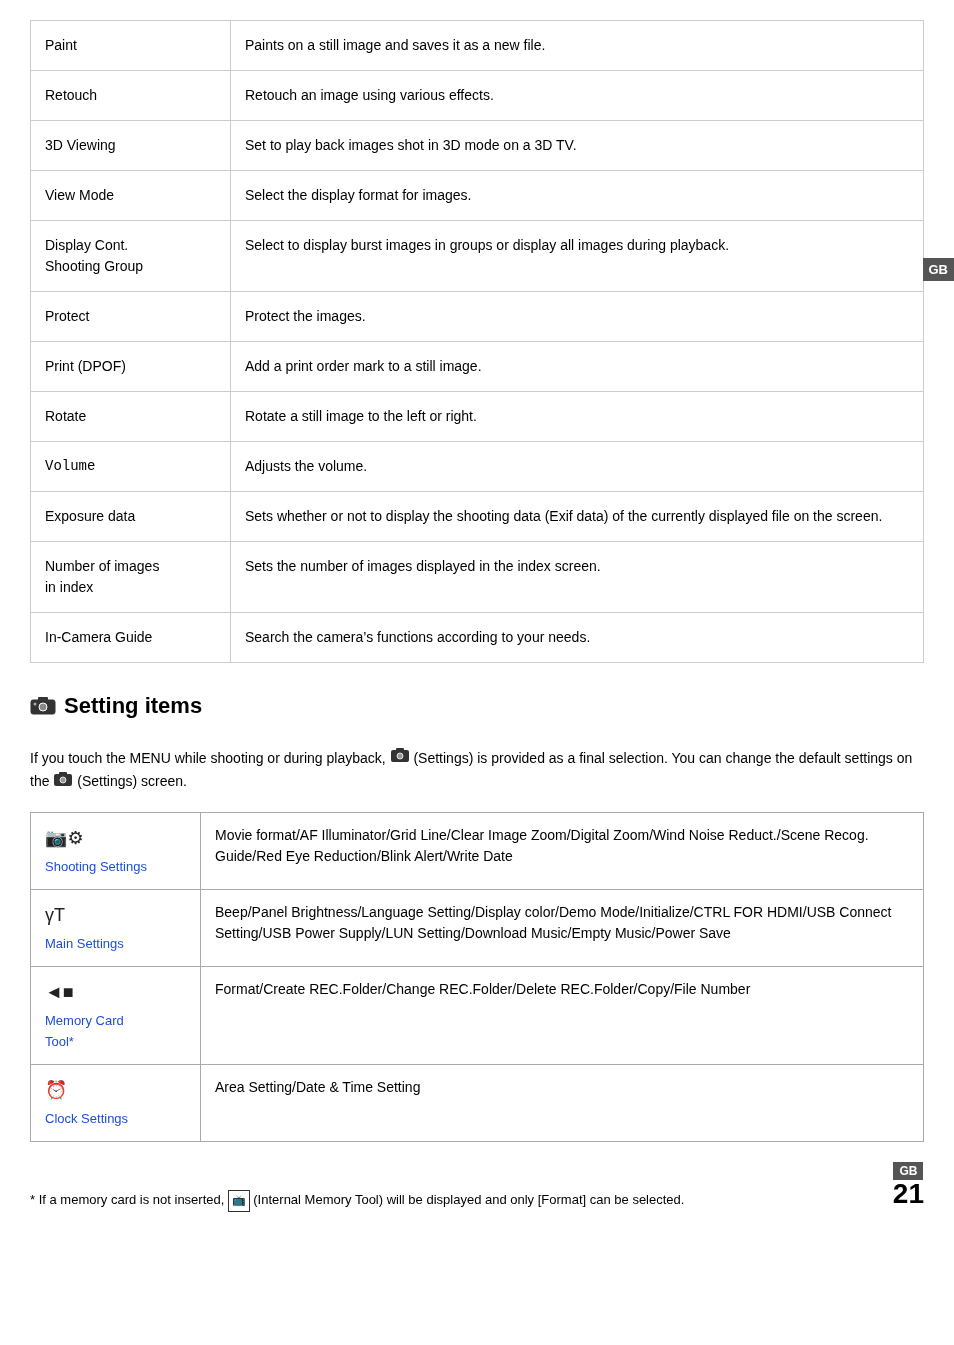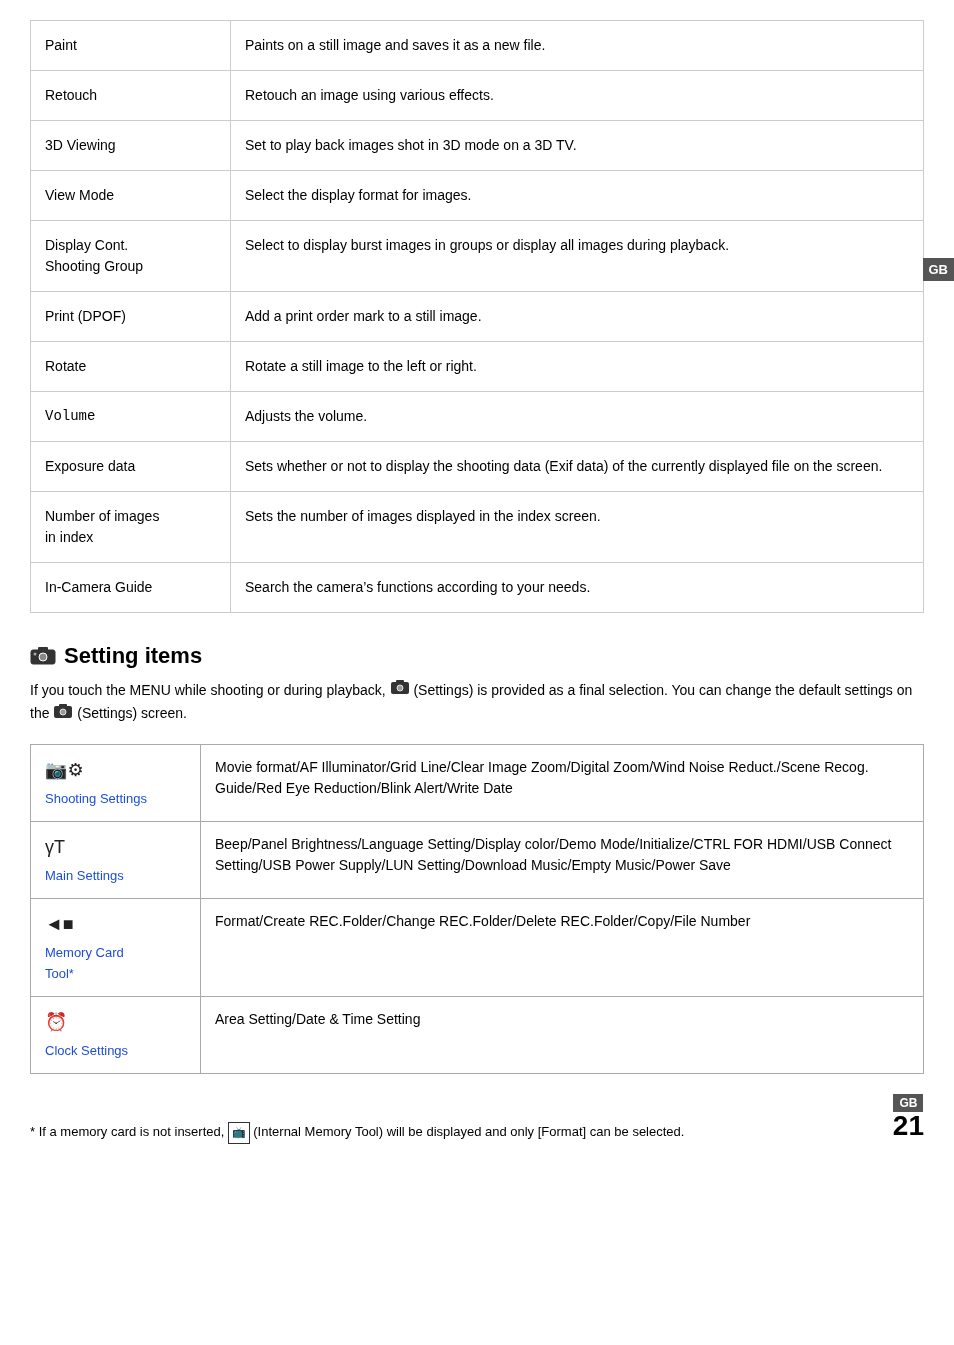--- a/index.html
+++ b/index.html
@@ -48,21 +48,21 @@
       writing-mode: horizontal-tb;
     }
 
     
     .section-heading {
       display: flex;
       align-items: center;
       gap: 8px;
       font-size: 22px;
       font-weight: bold;
-      margin-bottom: 10px;
+      margin-bottom: 28px;
       margin-top: 10px;
     }
     .camera-icon-svg {
       width: 26px;
       height: 20px;
     }
 
     .section-intro {
       font-size: 14px;
       line-height: 1.6;
@@ -150,20 +150,24 @@
           <td>Set to play back images shot in 3D mode on a 3D TV.</td>
         </tr>
         <tr>
           <td style="white-space: pre-line;">View Mode</td>
           <td>Select the display format for images.</td>
         </tr>
         <tr>
           <td style="white-space: pre-line;">Display Cont.
 Shooting Group</td>
           <td>Select to display burst images in groups or display all images during playback.</td>
+        </tr>
+        <tr>
+          <td style="white-space: pre-line;">Protect</td>
+          <td>Protect the images.</td>
         </tr>
         <tr>
           <td style="white-space: pre-line;">Print (DPOF)</td>
           <td>Add a print order mark to a still image.</td>
         </tr>
         <tr>
           <td style="white-space: pre-line;">Rotate</td>
           <td>Rotate a still image to the left or right.</td>
         </tr>
         <tr>

